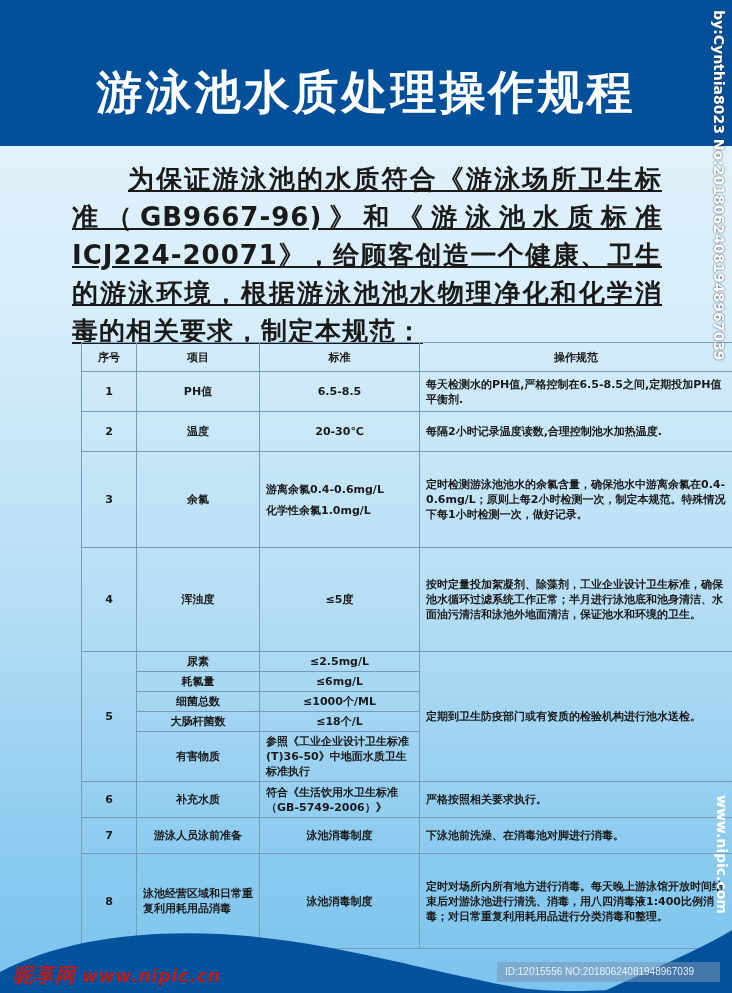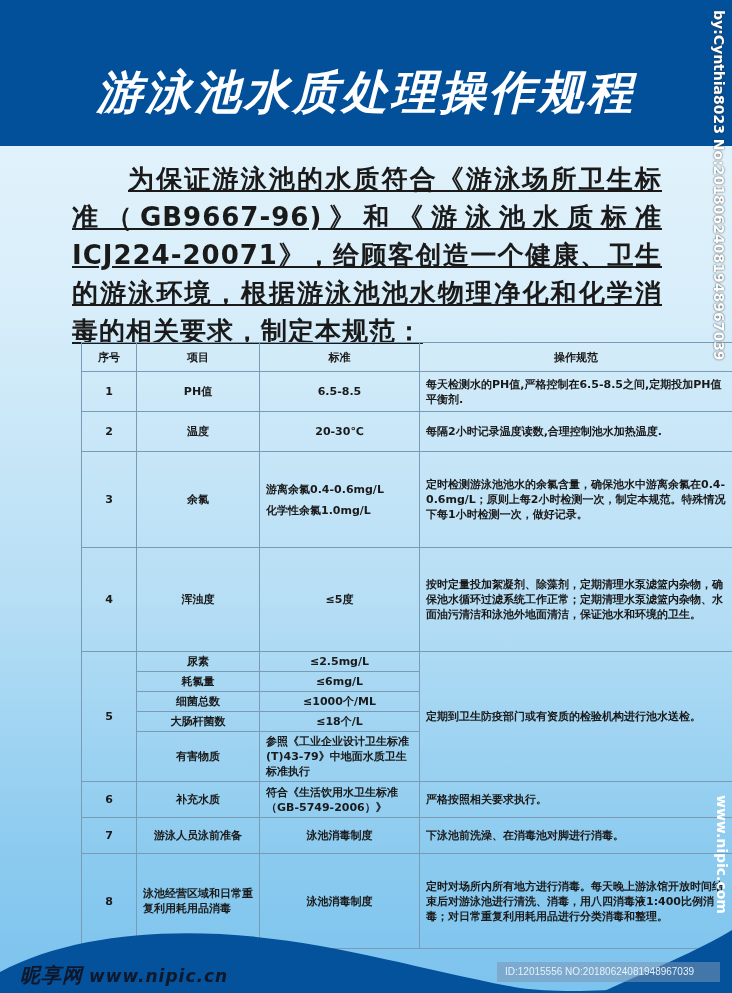--- a/index.html
+++ b/index.html
@@ -10,21 +10,20 @@
     color:#111;
   }
   .header-band {
     position:absolute; left:0; top:0; width:732px; height:146px;
     background:#03509a;
   }
   .title {
     position:absolute; left:0; top:62px; width:732px; text-align:center;
     color:#ffffff; font-size:46px; font-weight:bold; letter-spacing:3px;
     padding-left:0px;
-    font-style:italic;
   }
   .intro {
     position:absolute; left:72px; top:160px; width:590px;
     font-size:26px; font-weight:bold; line-height:38px; color:#1a1a1a;
     text-align:justify; text-indent:56px; letter-spacing:1px;text-decoration:underline;
   }
   table.rules {
     position:absolute; left:81px; top:342px; width:652px;
     border-collapse:collapse; font-size:11px; font-weight:bold; color:#1a1a1a;
   }
@@ -34,21 +33,21 @@
   table.rules th { height:24px; font-weight:bold; text-align:center; }
   .c0 { width:42px; text-align:center; }
   .c1 { width:110px; text-align:center; }
   .c2 { width:147px; text-align:center; }
   .c3 { text-align:left; line-height:15px; }
   .left { text-align:left !important; }
   .footer-wave {
     position:absolute; left:0; top:930px; width:732px; height:63px;
   }
   .logo {
-    position:absolute; left:20px; top:962px; color:#0f172a; font-size:20px;
+    position:absolute; left:13px; top:962px; color:#b91c1c; font-size:20px;
     font-weight:bold; font-style:italic; letter-spacing:1px;
   }
   .logo .site { font-size:17px; margin-left:6px; }
   .id-stamp {
     position:absolute; left:497px; top:962px; width:215px; height:20px;
     background:rgba(120,150,180,0.55); color:#e8f0f8; font-size:10px;
     line-height:20px; padding-left:8px; white-space:nowrap; overflow:hidden;
     font-family:"Liberation Sans", sans-serif;
   }
   .side-watermark-top {
@@ -100,21 +99,21 @@
     <td class="c2 left">
       <div style="margin-bottom:6px">游离余氯0.4-0.6mg/L</div>
       <div>化学性余氯1.0mg/L</div>
     </td>
     <td class="c3">定时检测游泳池池水的余氯含量，确保池水中游离余氯在0.4-0.6mg/L；原则上每2小时检测一次，制定本规范。特殊情况下每1小时检测一次，做好记录。</td>
   </tr>
   <tr style="height:104px">
     <td class="c0">4</td>
     <td class="c1">浑浊度</td>
     <td class="c2">≤5度</td>
-    <td class="c3">按时定量投加絮凝剂、除藻剂，定期清理水泵滤篮内杂物，确保池水循环过滤系统工作正常；定期清理水泵滤篮内杂物、水面油污清洁和泳池外地面清洁，保证池水和环境的卫生。</td>
+    <td class="c3">按时定量投加絮凝剂、除藻剂，工业企业设计卫生标准，确保池水循环过滤系统工作正常；半月进行泳池底和池身清洁、水面油污清洁和泳池外地面清洁，保证池水和环境的卫生。</td>
   </tr>
   <tr style="height:17px">
     <td class="c0" rowspan="5">5</td>
     <td class="c1">尿素</td>
     <td class="c2">≤2.5mg/L</td>
     <td class="c3" rowspan="5">定期到卫生防疫部门或有资质的检验机构进行池水送检。</td>
   </tr>
   <tr style="height:17px">
     <td class="c1">耗氯量</td>
     <td class="c2">≤6mg/L</td>
@@ -122,21 +121,21 @@
   <tr style="height:17px">
     <td class="c1">细菌总数</td>
     <td class="c2">≤1000个/ML</td>
   </tr>
   <tr style="height:17px">
     <td class="c1">大肠杆菌数</td>
     <td class="c2">≤18个/L</td>
   </tr>
   <tr style="height:50px">
     <td class="c1">有害物质</td>
-    <td class="c2 left" style="line-height:15px">参照《工业企业设计卫生标准(T)43-79》中地面水质卫生标准执行</td>
+    <td class="c2 left" style="line-height:15px">参照《工业企业设计卫生标准(T)36-50》中地面水质卫生标准执行</td>
   </tr>
   <tr style="height:36px">
     <td class="c0">6</td>
     <td class="c1">补充水质</td>
     <td class="c2 left" style="line-height:15px">符合《生活饮用水卫生标准（GB-5749-2006）》</td>
     <td class="c3">严格按照相关要求执行。</td>
   </tr>
   <tr style="height:36px">
     <td class="c0">7</td>
     <td class="c1" style="line-height:15px">游泳人员泳前准备</td>

